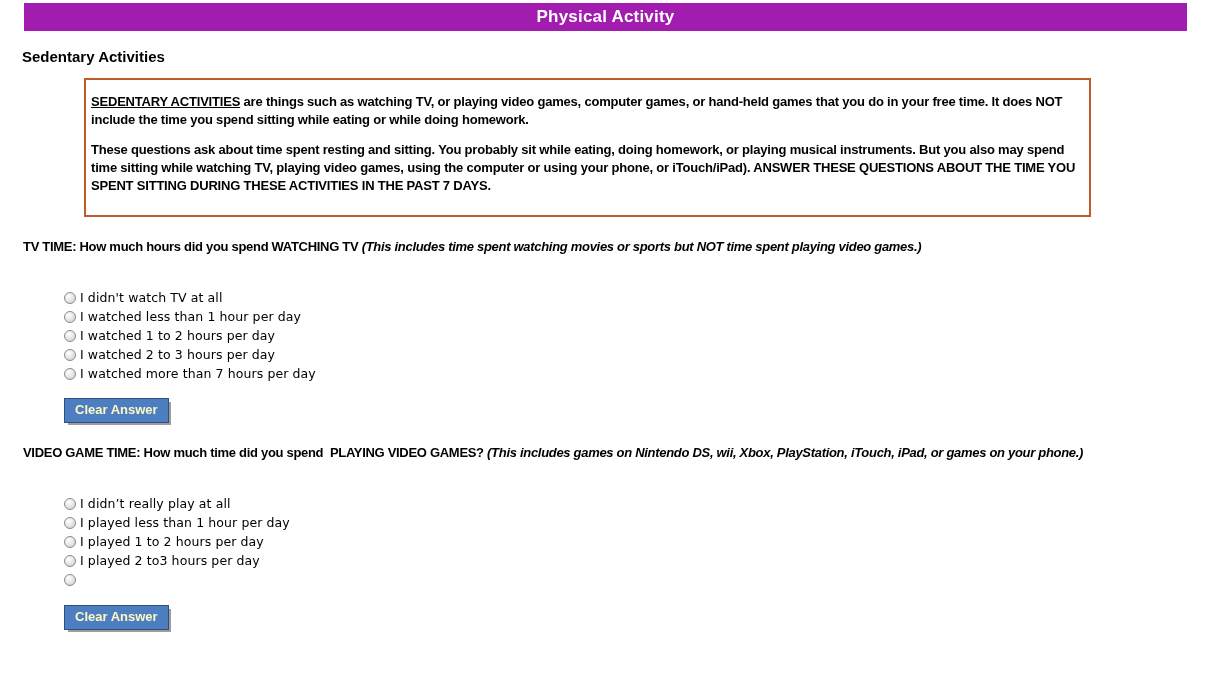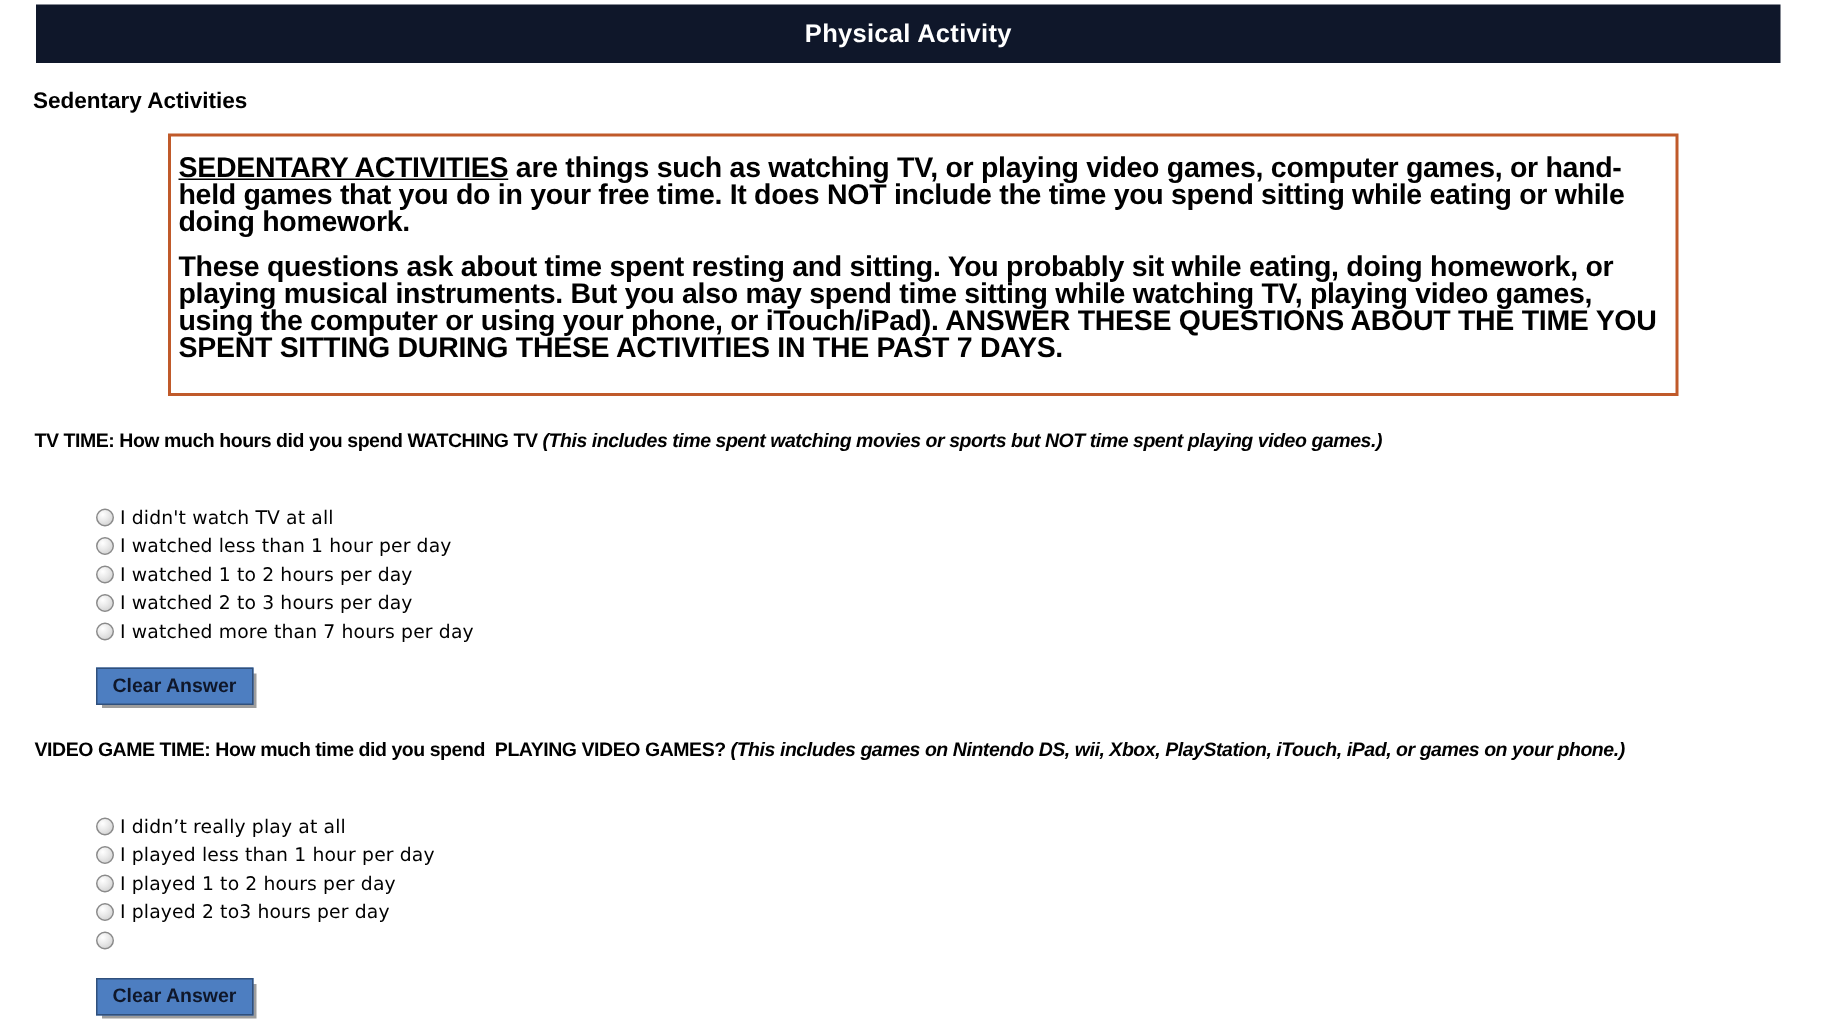--- a/index.html
+++ b/index.html
@@ -13,47 +13,47 @@
   .page {
     width: 1214px;
     height: 681px;
     position: relative;
     overflow: hidden;
     background: #ffffff;
   }
   
   .banner {
     margin: 3px 27px 0 24px;
-    height: 39px;
-    background: #0f172a;
+    height: 28px;
+    background: #a21caf;
     display: flex;
     align-items: center;
     justify-content: center;
   }
   .banner h1 {
     margin: 0;
     color: #ffffff;
     font-size: 17px;
     font-weight: bold;
     letter-spacing: 0.2px;
   }
   
   .section-title {
     margin: 17px 0 0 22px;
     font-size: 15px;
     font-weight: bold;
   }
   
   .info-box {
     box-sizing: border-box;
-    margin: 13px 0 0 112px;
+    margin: 13px 0 0 84px;
     width: 1007px;
     border: 2px solid #C05A2A;
     padding: 13px 8px 20px 5px;
-    font-size: 19px;
+    font-size: 13px;
     font-weight: bold;
     line-height: 18px;
     letter-spacing: -0.2px;
   }
   .info-box p { margin: 0; }
   .info-box p + p { margin-top: 12px; }
   .underlined { text-decoration: underline; }
   
   .question {
     margin: 21px 23px 0 23px;
@@ -91,21 +91,21 @@
     font-family: "DejaVu Sans", sans-serif;
     font-size: 12.5px;
     letter-spacing: 0.1px;
     white-space: nowrap;
   }
   
   .clear-btn {
     display: inline-block;
     margin-left: 64px;
     background: #4D7EC1;
-    color: #0f172a;
+    color: #fef9c3;
     font-family: "Liberation Sans", sans-serif;
     font-size: 13px;
     font-weight: bold;
     padding: 4px 10px 5px 10px;
     border: 1px solid #30507C;
     box-shadow: 3px 3px 0 -1px #9d9d9d;
     cursor: pointer;
     line-height: 14px;
   }
   .btn-1 { margin-top: 15px; }

